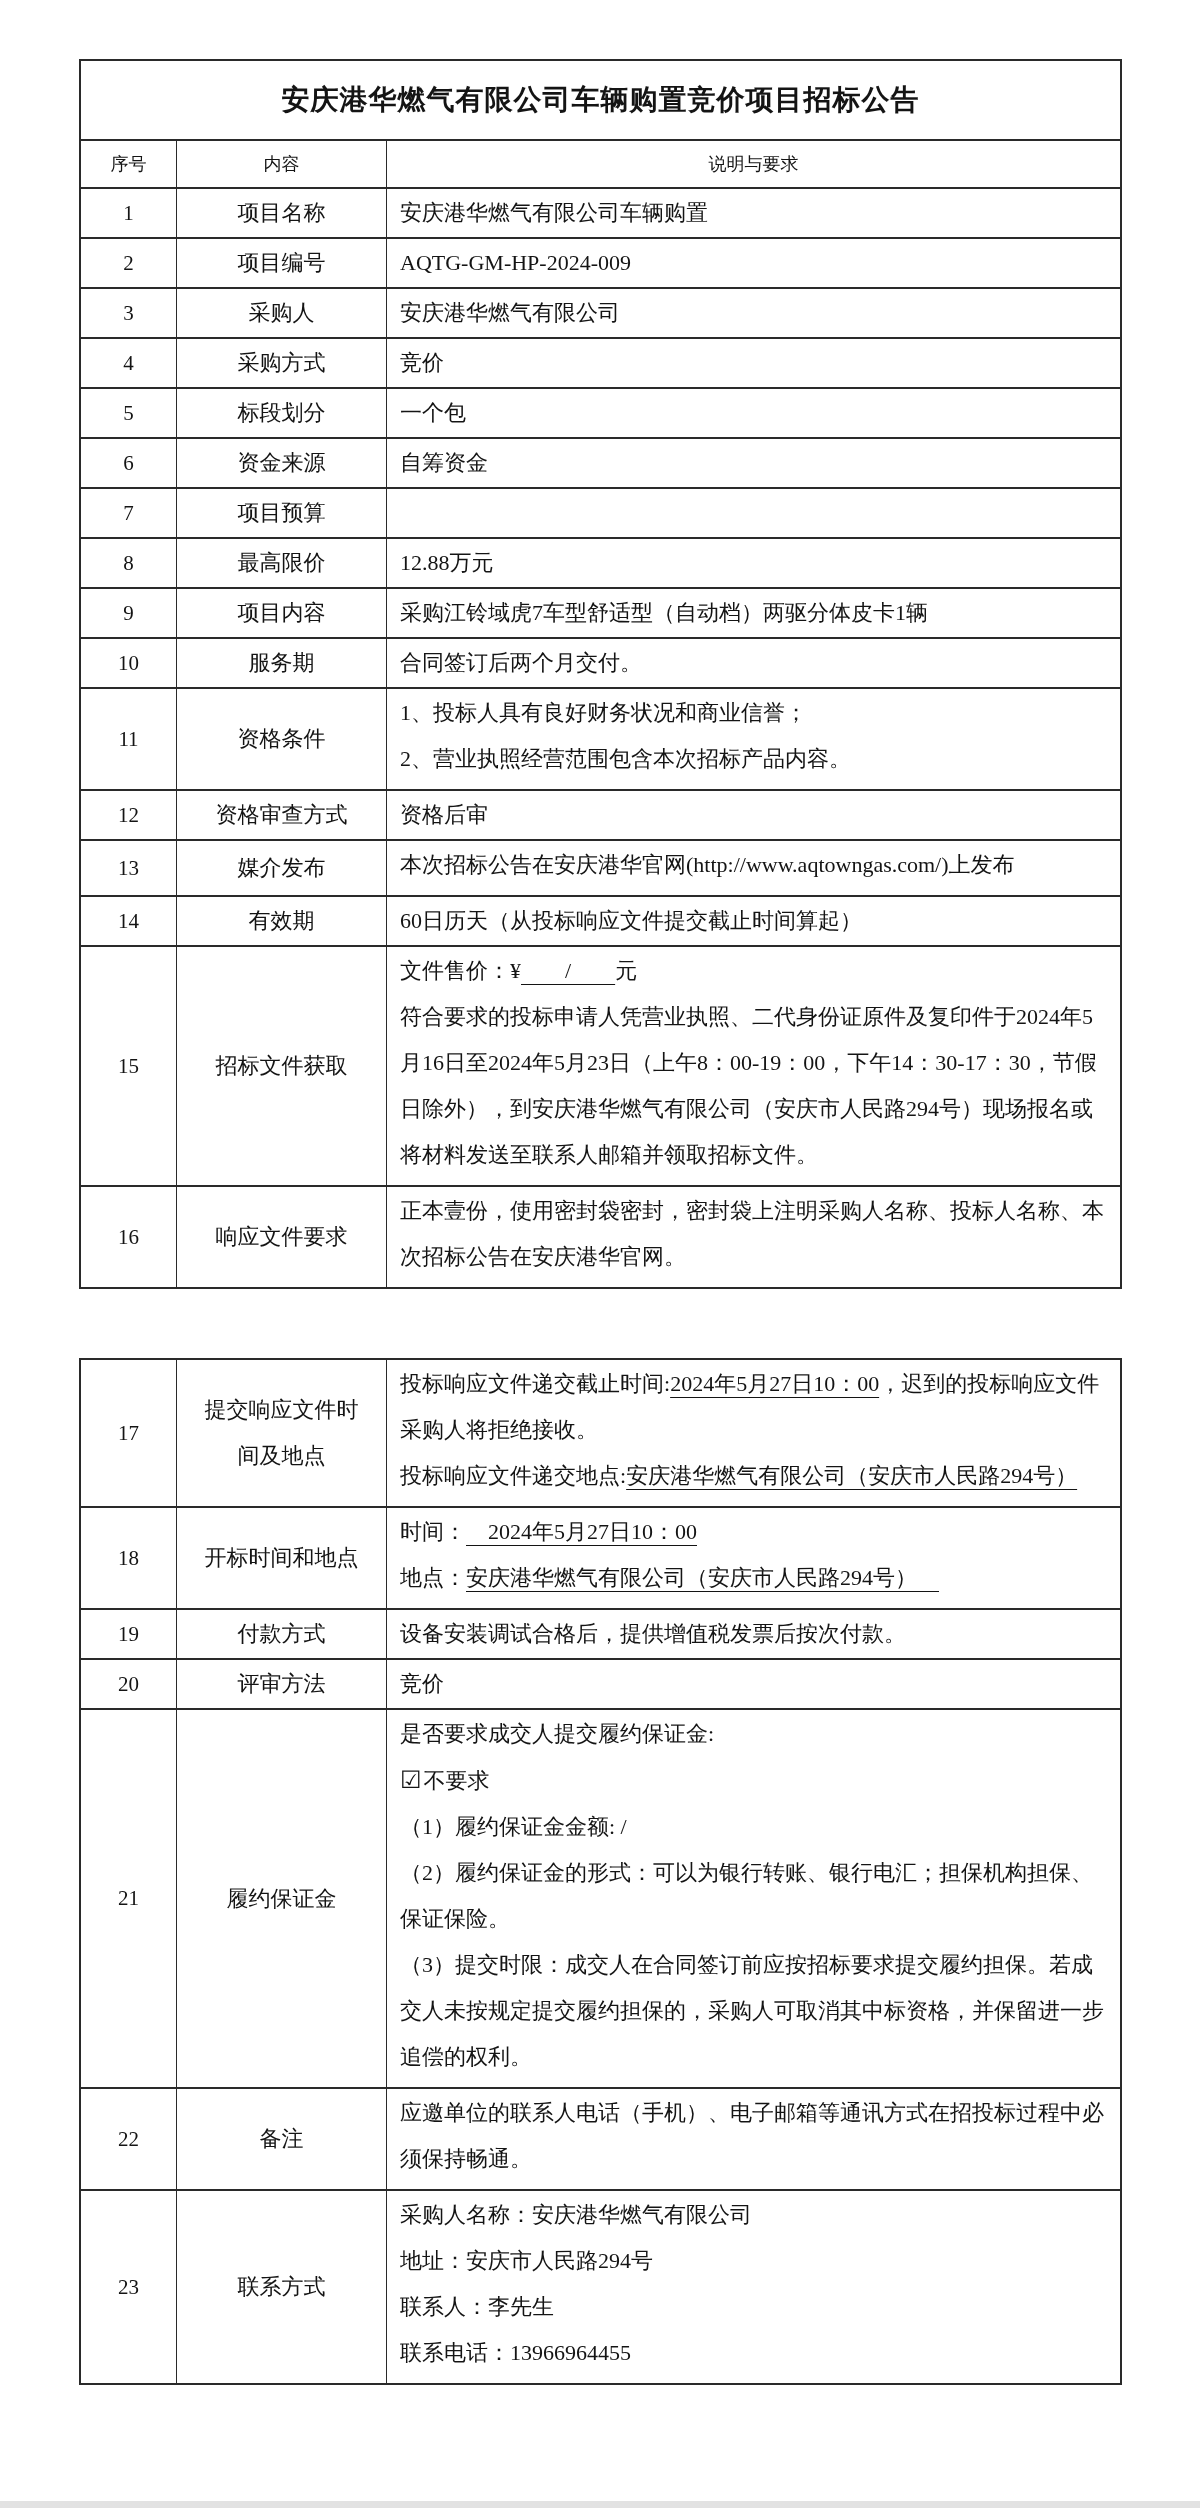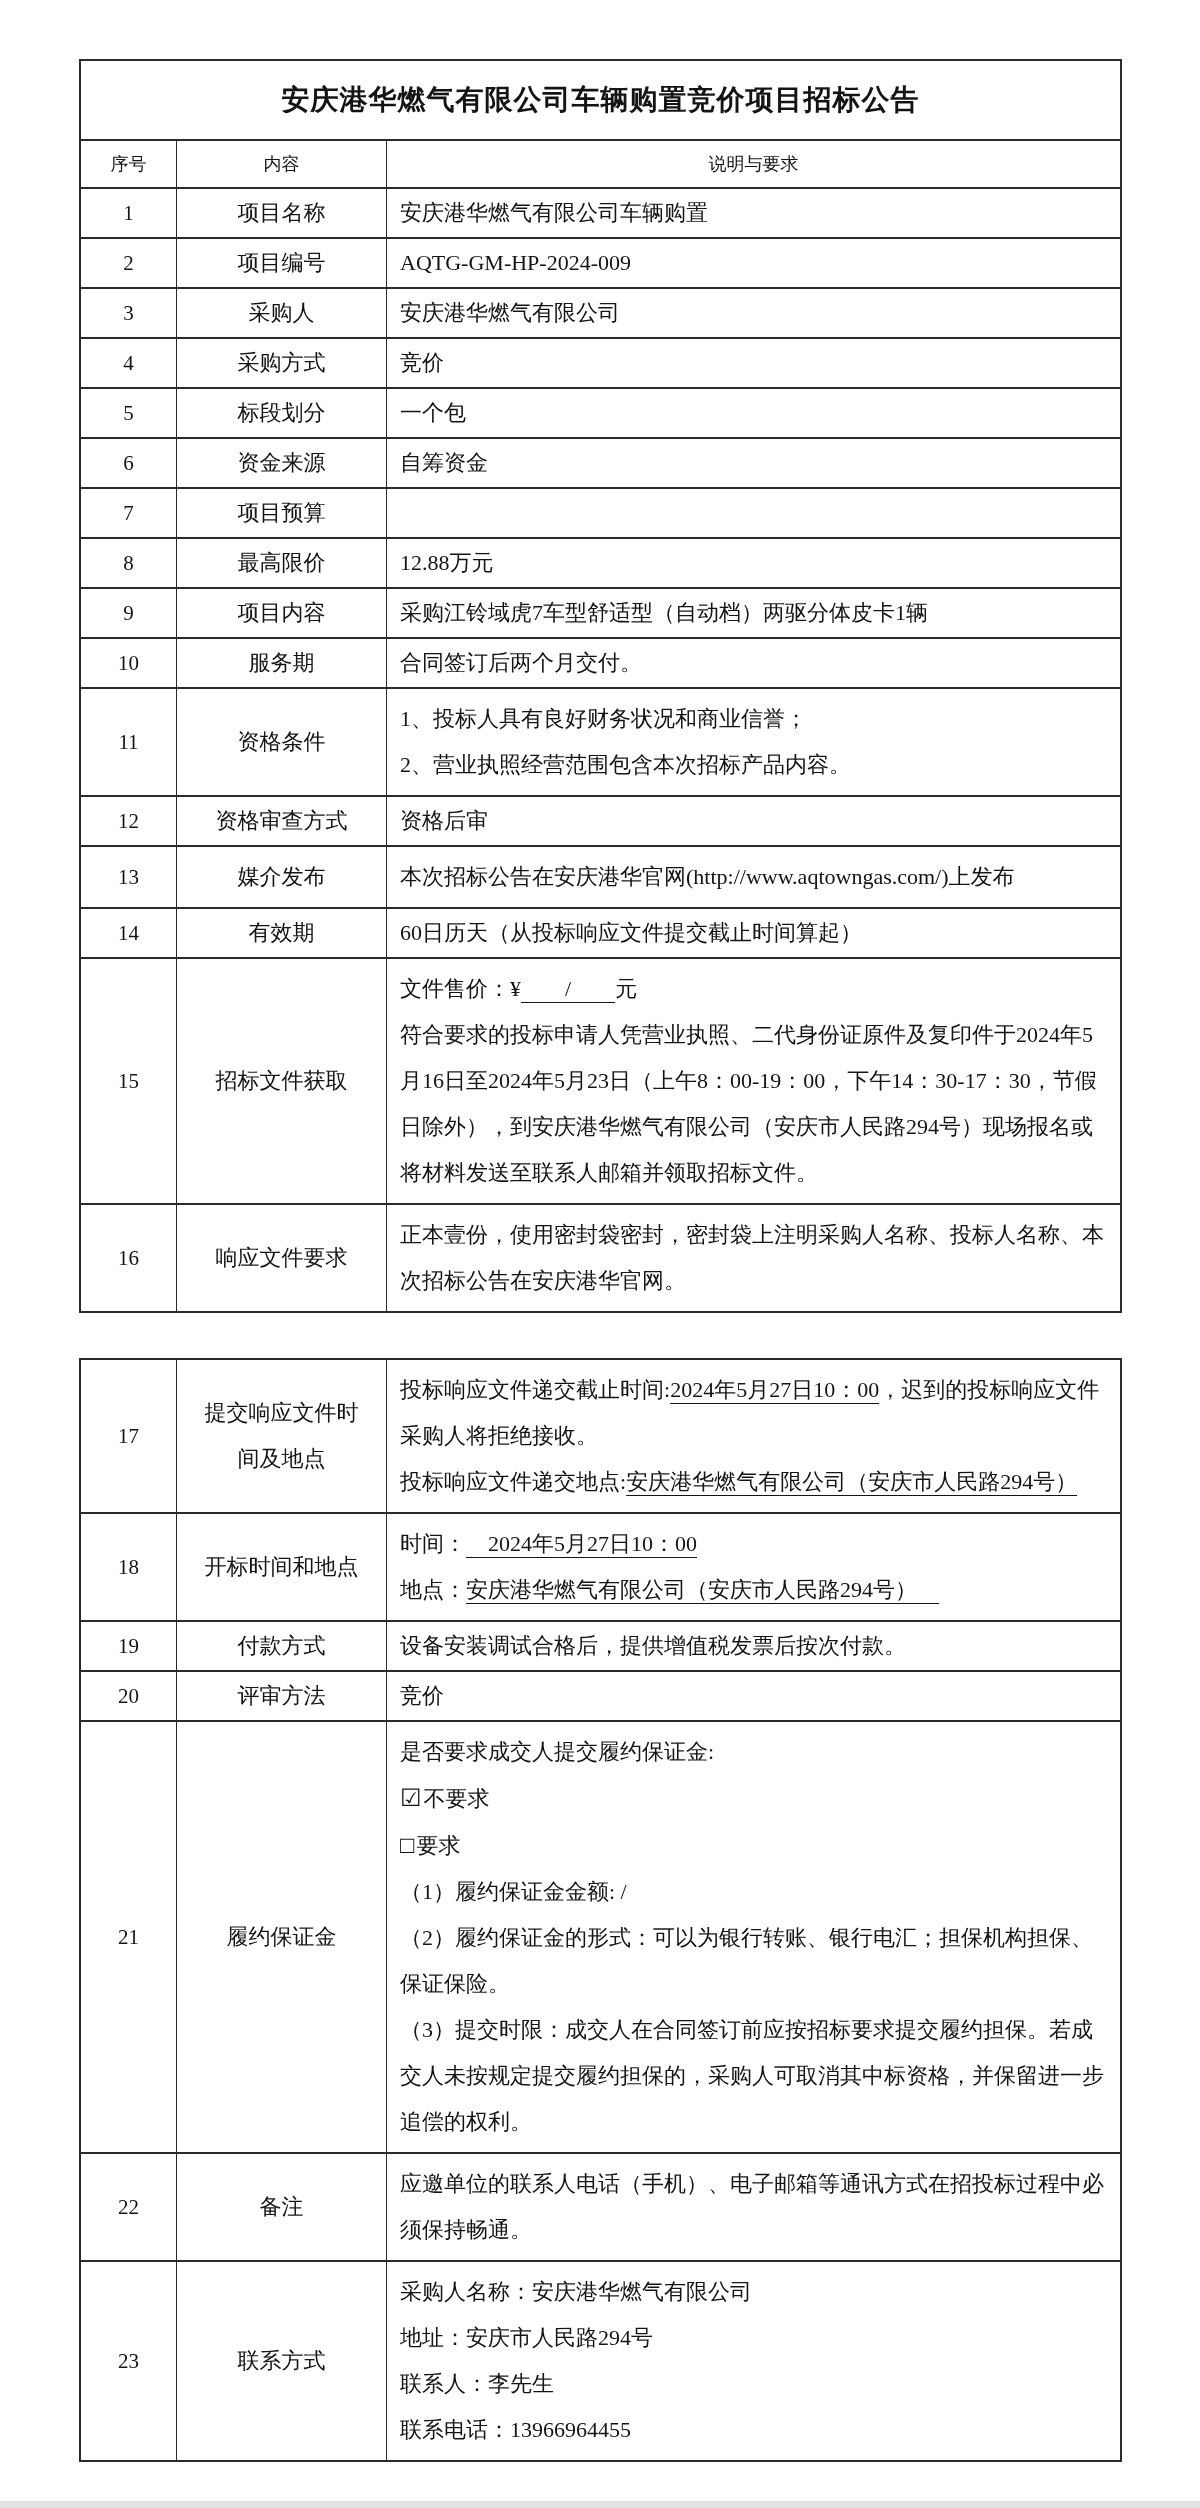--- a/index.html
+++ b/index.html
@@ -50,21 +50,21 @@
   }
   .td-desc {
     flex: 1 1 auto;
     border-left: 1px solid #2a2a2a;
     display: flex;
     flex-direction: column;
     justify-content: center;
     padding: 0 10px 0 13px;
     font-size: 22px;
   }
-  .td-desc.multi { padding-top: 7px; padding-bottom: 7px; }
+  .td-desc.multi { padding-top: 1px; padding-bottom: 7px; }
   .p { margin: 0; line-height: 46px; }
   .title-row { min-height: 78px; }
   .title-cell {
     width: 100%;
     text-align: center;
     font-weight: bold;
     font-size: 28px;
     line-height: 78px;
     letter-spacing: 1px;
   }
@@ -293,21 +293,20 @@
       </div>
     </div>
     <div class="tr">
       <div class="td td-no">21</div>
       <div class="td td-item">
         <div class="p">履约保证金</div>
       </div>
       <div class="td td-desc multi">
         <div class="p"><span>是否要求成交人提交履约保证金:</span></div>
         <div class="p"><span class="cb">☑</span><span>不要求</span></div>
-        <div class="p"><span class="cb">□</span><span>要求</span></div>
         <div class="p"><span>（1）履约保证金金额: /</span></div>
         <div class="p"><span>（2）履约保证金的形式：可以为银行转账、银行电汇；担保机构担保、保证保险。</span></div>
         <div class="p"><span>（3）提交时限：成交人在合同签订前应按招标要求提交履约担保。若成交人未按规定提交履约担保的，采购人可取消其中标资格，并保留进一步追偿的权利。</span></div>
       </div>
     </div>
     <div class="tr">
       <div class="td td-no">22</div>
       <div class="td td-item">
         <div class="p">备注</div>
       </div>

